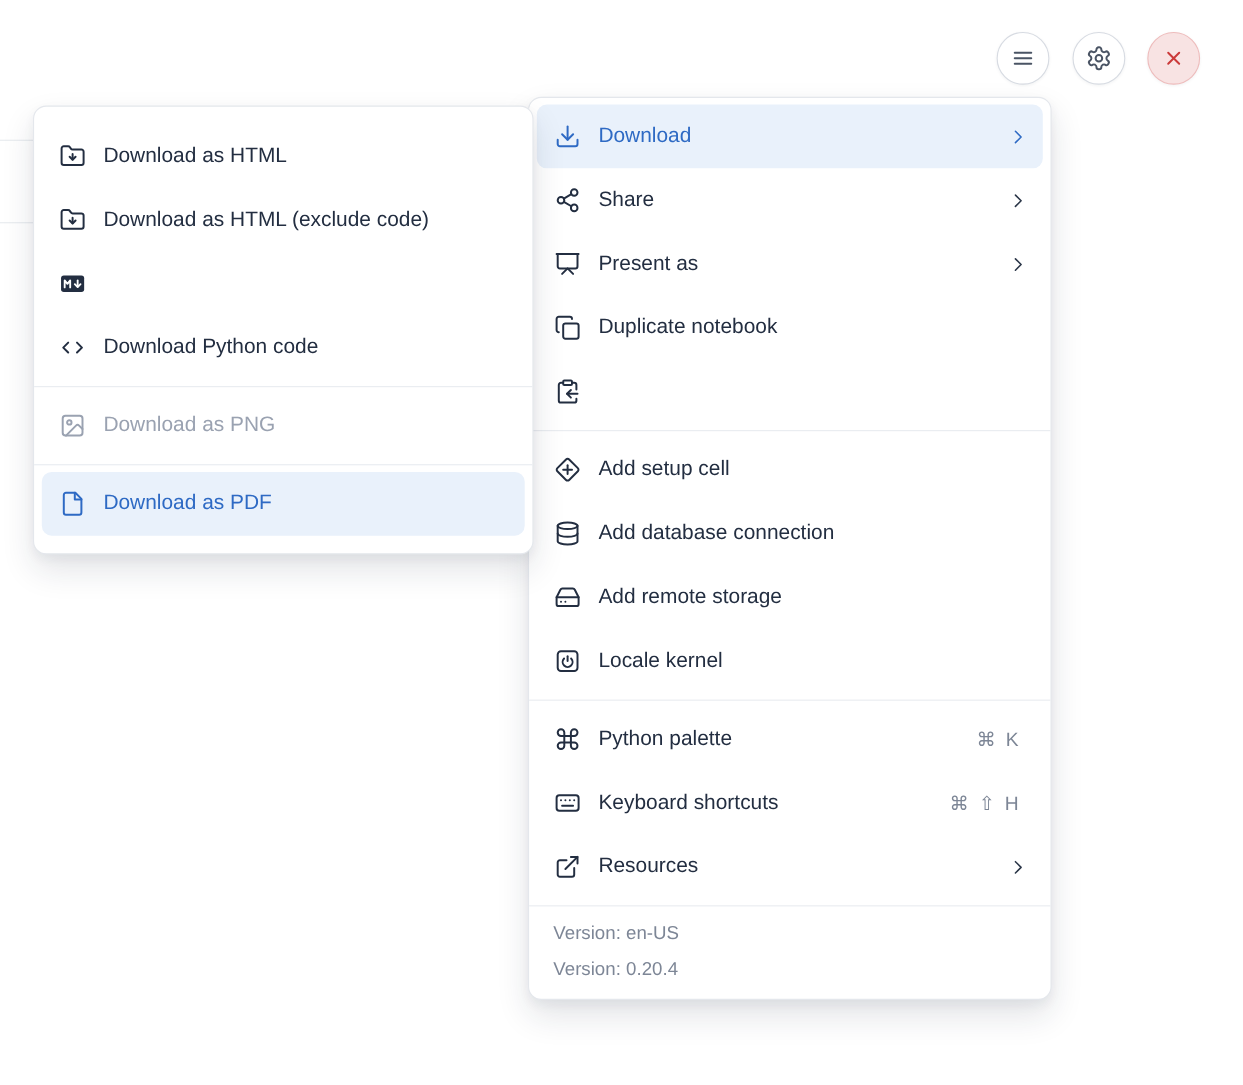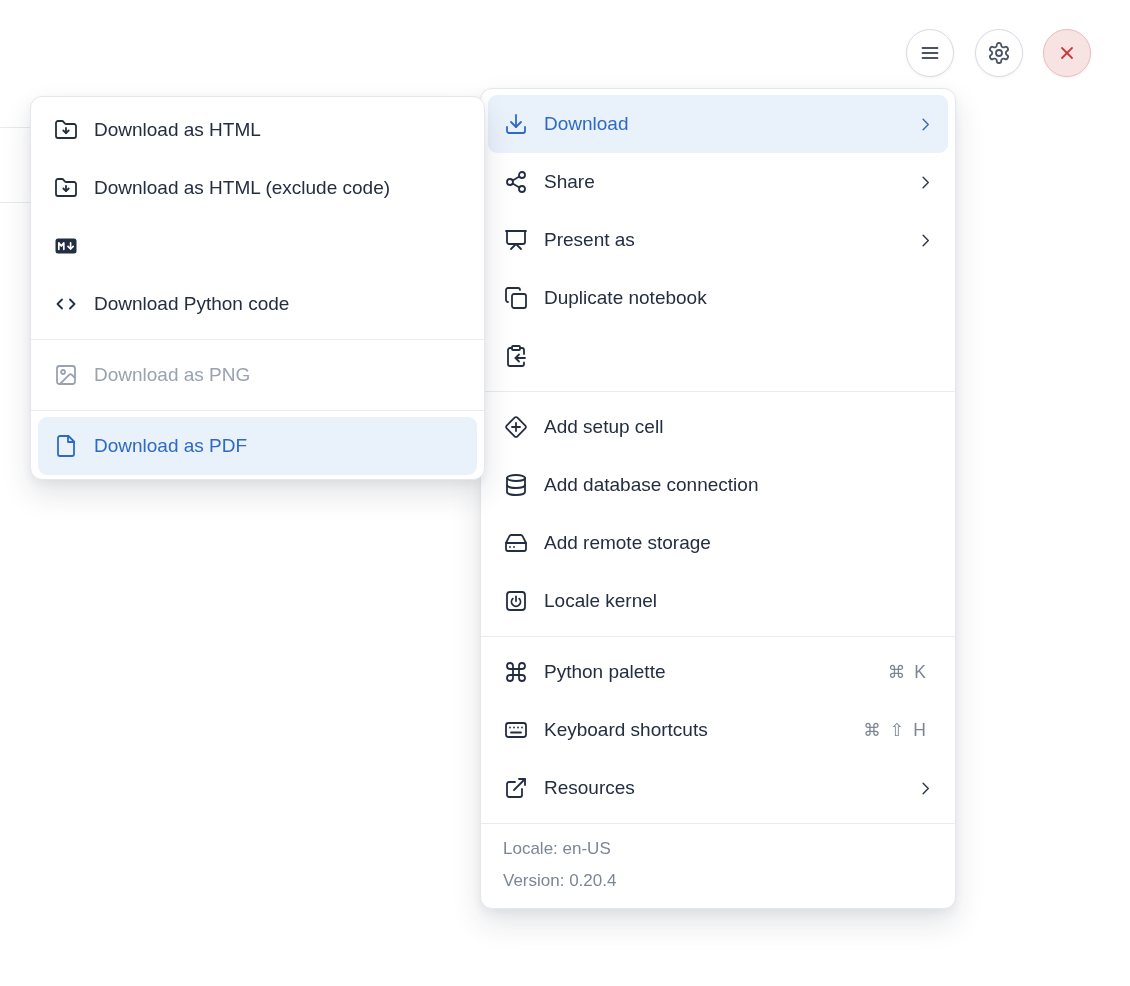--- a/index.html
+++ b/index.html
@@ -31,21 +31,21 @@
     box-shadow:0 1px 3px rgba(20,30,50,.06);padding:0;
   }
   .circle-btn svg{width:24px;height:24px;display:block}
   .circle-btn.danger{background:var(--danger-bg);border-color:var(--danger-border);color:var(--danger)}
 
   
   .menu{
     position:absolute;background:#fff;border:1px solid var(--border);border-radius:12px;
     box-shadow:0 4px 10px rgba(25,35,60,.05),0 14px 30px rgba(25,35,60,.12);
   }
-  .submenu{left:30px;top:96px;width:455px;padding:4px 0;z-index:3}
+  .submenu{left:30px;top:96px;width:455px;padding:16px 0;z-index:3}
   .mainmenu{left:480px;top:88px;width:476px;padding:6px 0 0 0;z-index:2}
 
   .menu-item{
     height:58px;display:flex;align-items:center;margin:0 7px;
     padding:0 13px 0 16px;border-radius:9px;font-size:19px;cursor:pointer;
     white-space:nowrap;
   }
   .mi-icon{width:24px;height:24px;margin-right:16px;flex:none;color:inherit}
   .mi-icon svg{width:24px;height:24px;display:block}
   .mi-label{flex:1;overflow:hidden}
@@ -309,17 +309,17 @@
           </svg>
         </span>
         <span class="mi-label">Resources</span>
         <span class="mi-chevron">
           <svg viewBox="0 0 24 24" fill="none" stroke="currentColor" stroke-width="1.8" stroke-linecap="round" stroke-linejoin="round">
             <polyline points="9 5.5 15.5 12 9 18.5"></polyline>
           </svg>
         </span>
       </div>
       <div class="menu-footer">
-        <div class="footer-line">Locale: en-US</div>
+        <div class="footer-line">Version: en-US</div>
         <div class="footer-line">Version: 0.20.4</div>
       </div>
     </div>
 </div>
 
 </body></html>

